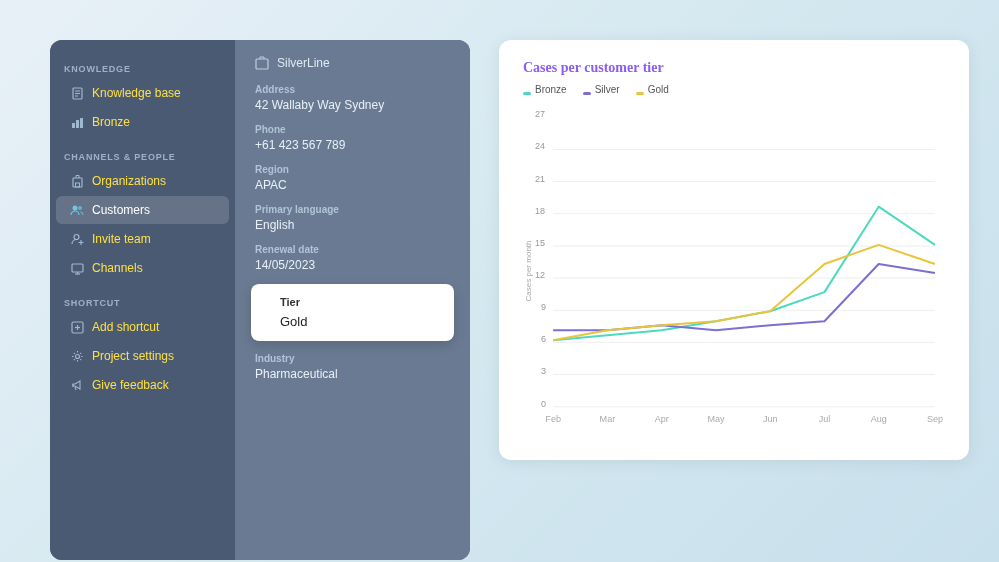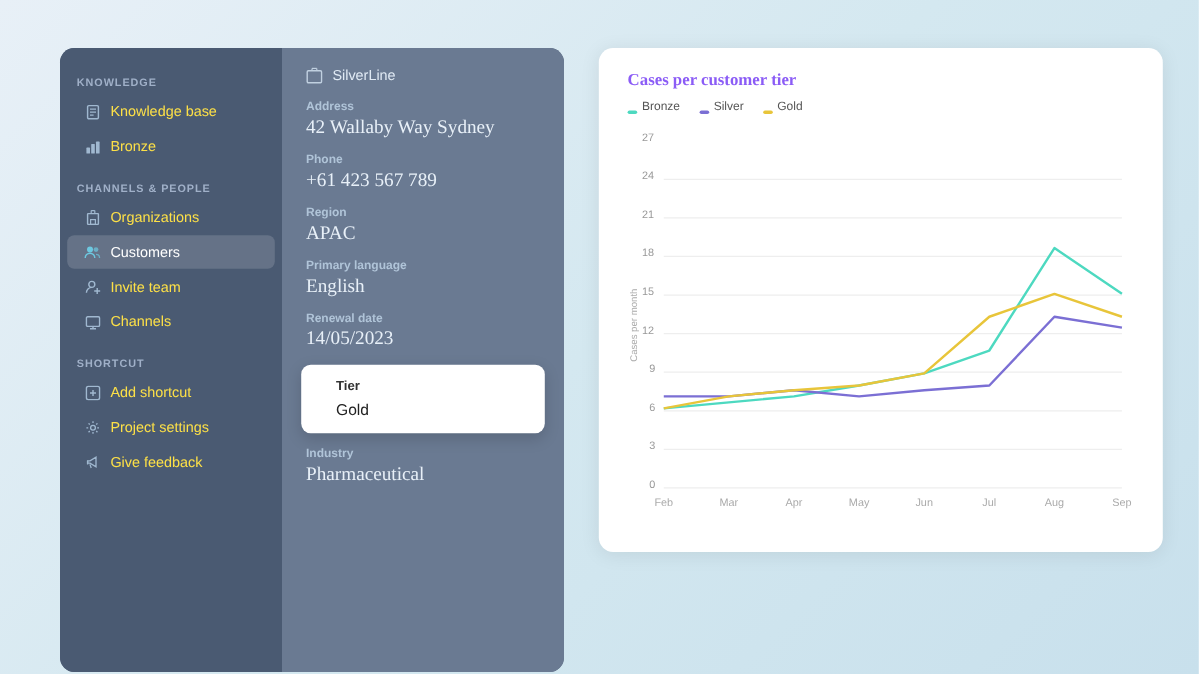--- a/index.html
+++ b/index.html
@@ -106,23 +106,22 @@
     }
 
     .field-label {
       font-size: 10px;
       font-weight: 600;
       color: #b0c4d8;
       margin-bottom: 3px;
     }
 
     .field-value {
-      font-size: 16px;
+      font-size: 12px;
       color: #e8f0f8;
-      font-family: Liberation Serif, serif;
     }
 
     
     .tier-popup {
       background: #ffffff;
       border-radius: 8px;
       padding: 12px 29px;
       margin: 4px -4px;
       box-shadow: 0 4px 12px rgba(0,0,0,0.15);
     }

